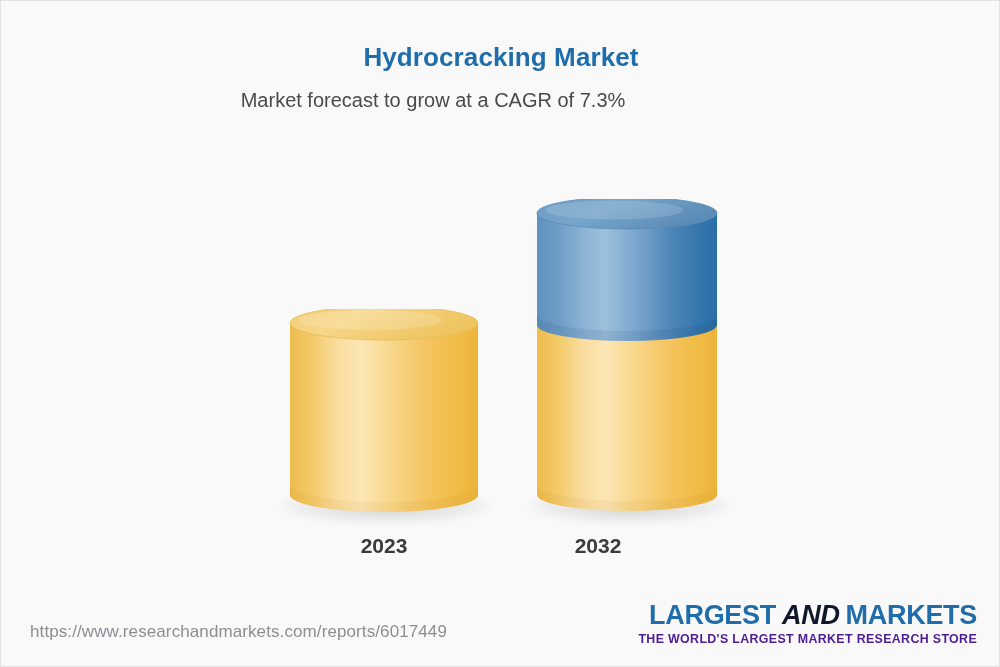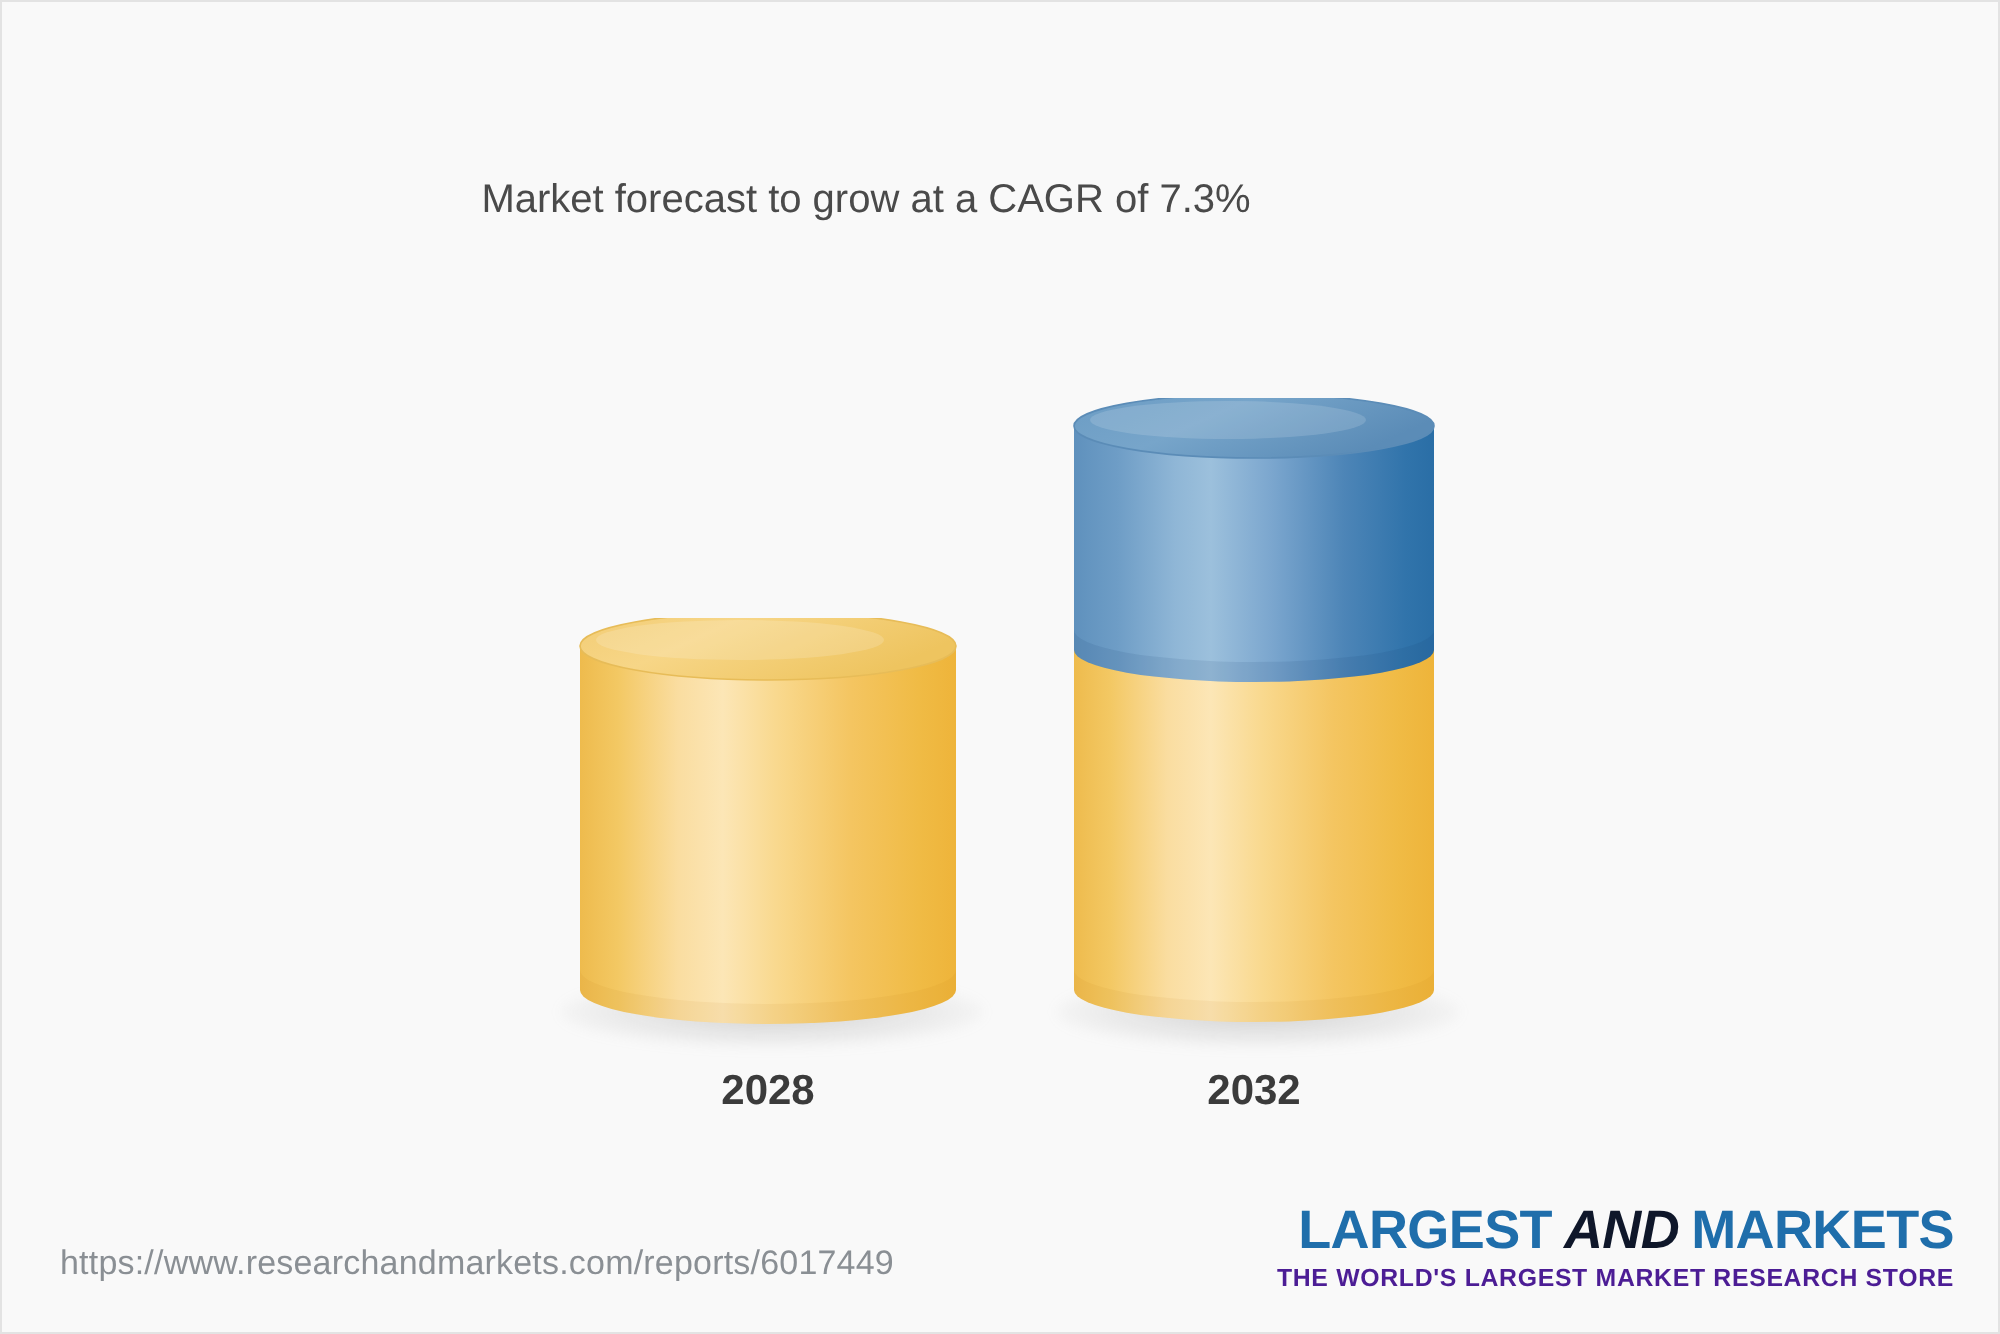--- a/index.html
+++ b/index.html
@@ -117,20 +117,21 @@
     letter-spacing: 0.35px;
     margin-top: 3px;
     white-space: nowrap;
   }
 </style>
 </head>
 <body>
 
 <div class="canvas">
 
+  <div class="chart-title">Hydrocracking Market</div>
   <div class="chart-subtitle">Market forecast to grow at a CAGR of 7.3%</div>
 
   <div class="plot">
 
     <div class="ground-shadow" style="left:279px; top:487px; width:212px; height:36px;"></div>
 
     <svg class="bar-group" style="left:283px; top:308px;" width="200" height="215" viewBox="0 0 200 215">
       <defs>
         <linearGradient id="goldBody1" x1="0" y1="0" x2="1" y2="0">
           <stop offset="0%" stop-color="#eebb4d"></stop>
@@ -152,21 +153,21 @@
       <path d="M6,14 L6,186 A94,17 0 0 0 194,186 L194,14 Z" fill="url(#goldBody1)"></path>
 
       <path d="M6,176 L6,186 A94,17 0 0 0 194,186 L194,176 A94,17 0 0 1 6,176 Z" fill="rgba(180,120,20,0.07)"></path>
 
       <ellipse cx="100" cy="14" rx="94" ry="17" fill="url(#goldTop1)" stroke="#e7bc58" stroke-width="0.8"></ellipse>
 
       <ellipse cx="86" cy="11" rx="72" ry="10" fill="rgba(255,255,255,0.16)"></ellipse>
     </svg>
 
 
-    <div class="cat-label" style="left:283px; top:533px; width:200px;">2028</div>
+    <div class="cat-label" style="left:283px; top:533px; width:200px;">2023</div>
 
     <div class="ground-shadow" style="left:527px; top:487px; width:202px; height:36px;"></div>
 
     <svg class="bar-group" style="left:531px; top:198px;" width="190" height="325" viewBox="0 0 190 325">
       <defs>
         <linearGradient id="blueBody2" x1="0" y1="0" x2="1" y2="0">
           <stop offset="0%" stop-color="#5f91bd"></stop>
           <stop offset="12%" stop-color="#6e9dc6"></stop>
           <stop offset="28%" stop-color="#8fb6d6"></stop>
           <stop offset="38%" stop-color="#9cc0dc"></stop>
@@ -197,21 +198,21 @@
 
       <path d="M5,14 L5,126 A90,16 0 0 0 185,126 L185,14 Z" fill="url(#blueBody2)"></path>
 
       <path d="M5,116 L5,126 A90,16 0 0 0 185,126 L185,116 A90,16 0 0 1 5,116 Z" fill="rgba(20,60,110,0.10)"></path>
 
       <ellipse cx="95" cy="14" rx="90" ry="16" fill="url(#blueTop2)" stroke="#5b8cb7" stroke-width="0.8"></ellipse>
       <ellipse cx="82" cy="11" rx="69" ry="9.5" fill="rgba(255,255,255,0.14)"></ellipse>
     </svg>
 
 
-    <div class="cat-label" style="left:531px; top:533px; width:190px;">2032</div>
+    <div class="cat-label" style="left:502px; top:533px; width:190px;">2032</div>
 
   </div>
 
   <div class="footer-url">https://www.researchandmarkets.com/reports/6017449</div>
 
   <div class="logo">
     <div class="logo-main"><span>LARGEST</span><span class="gold" style="margin:0 6px;">AND</span><span>MARKETS</span></div>
     <div class="logo-tagline">THE WORLD'S LARGEST MARKET RESEARCH STORE</div>
   </div>
 

